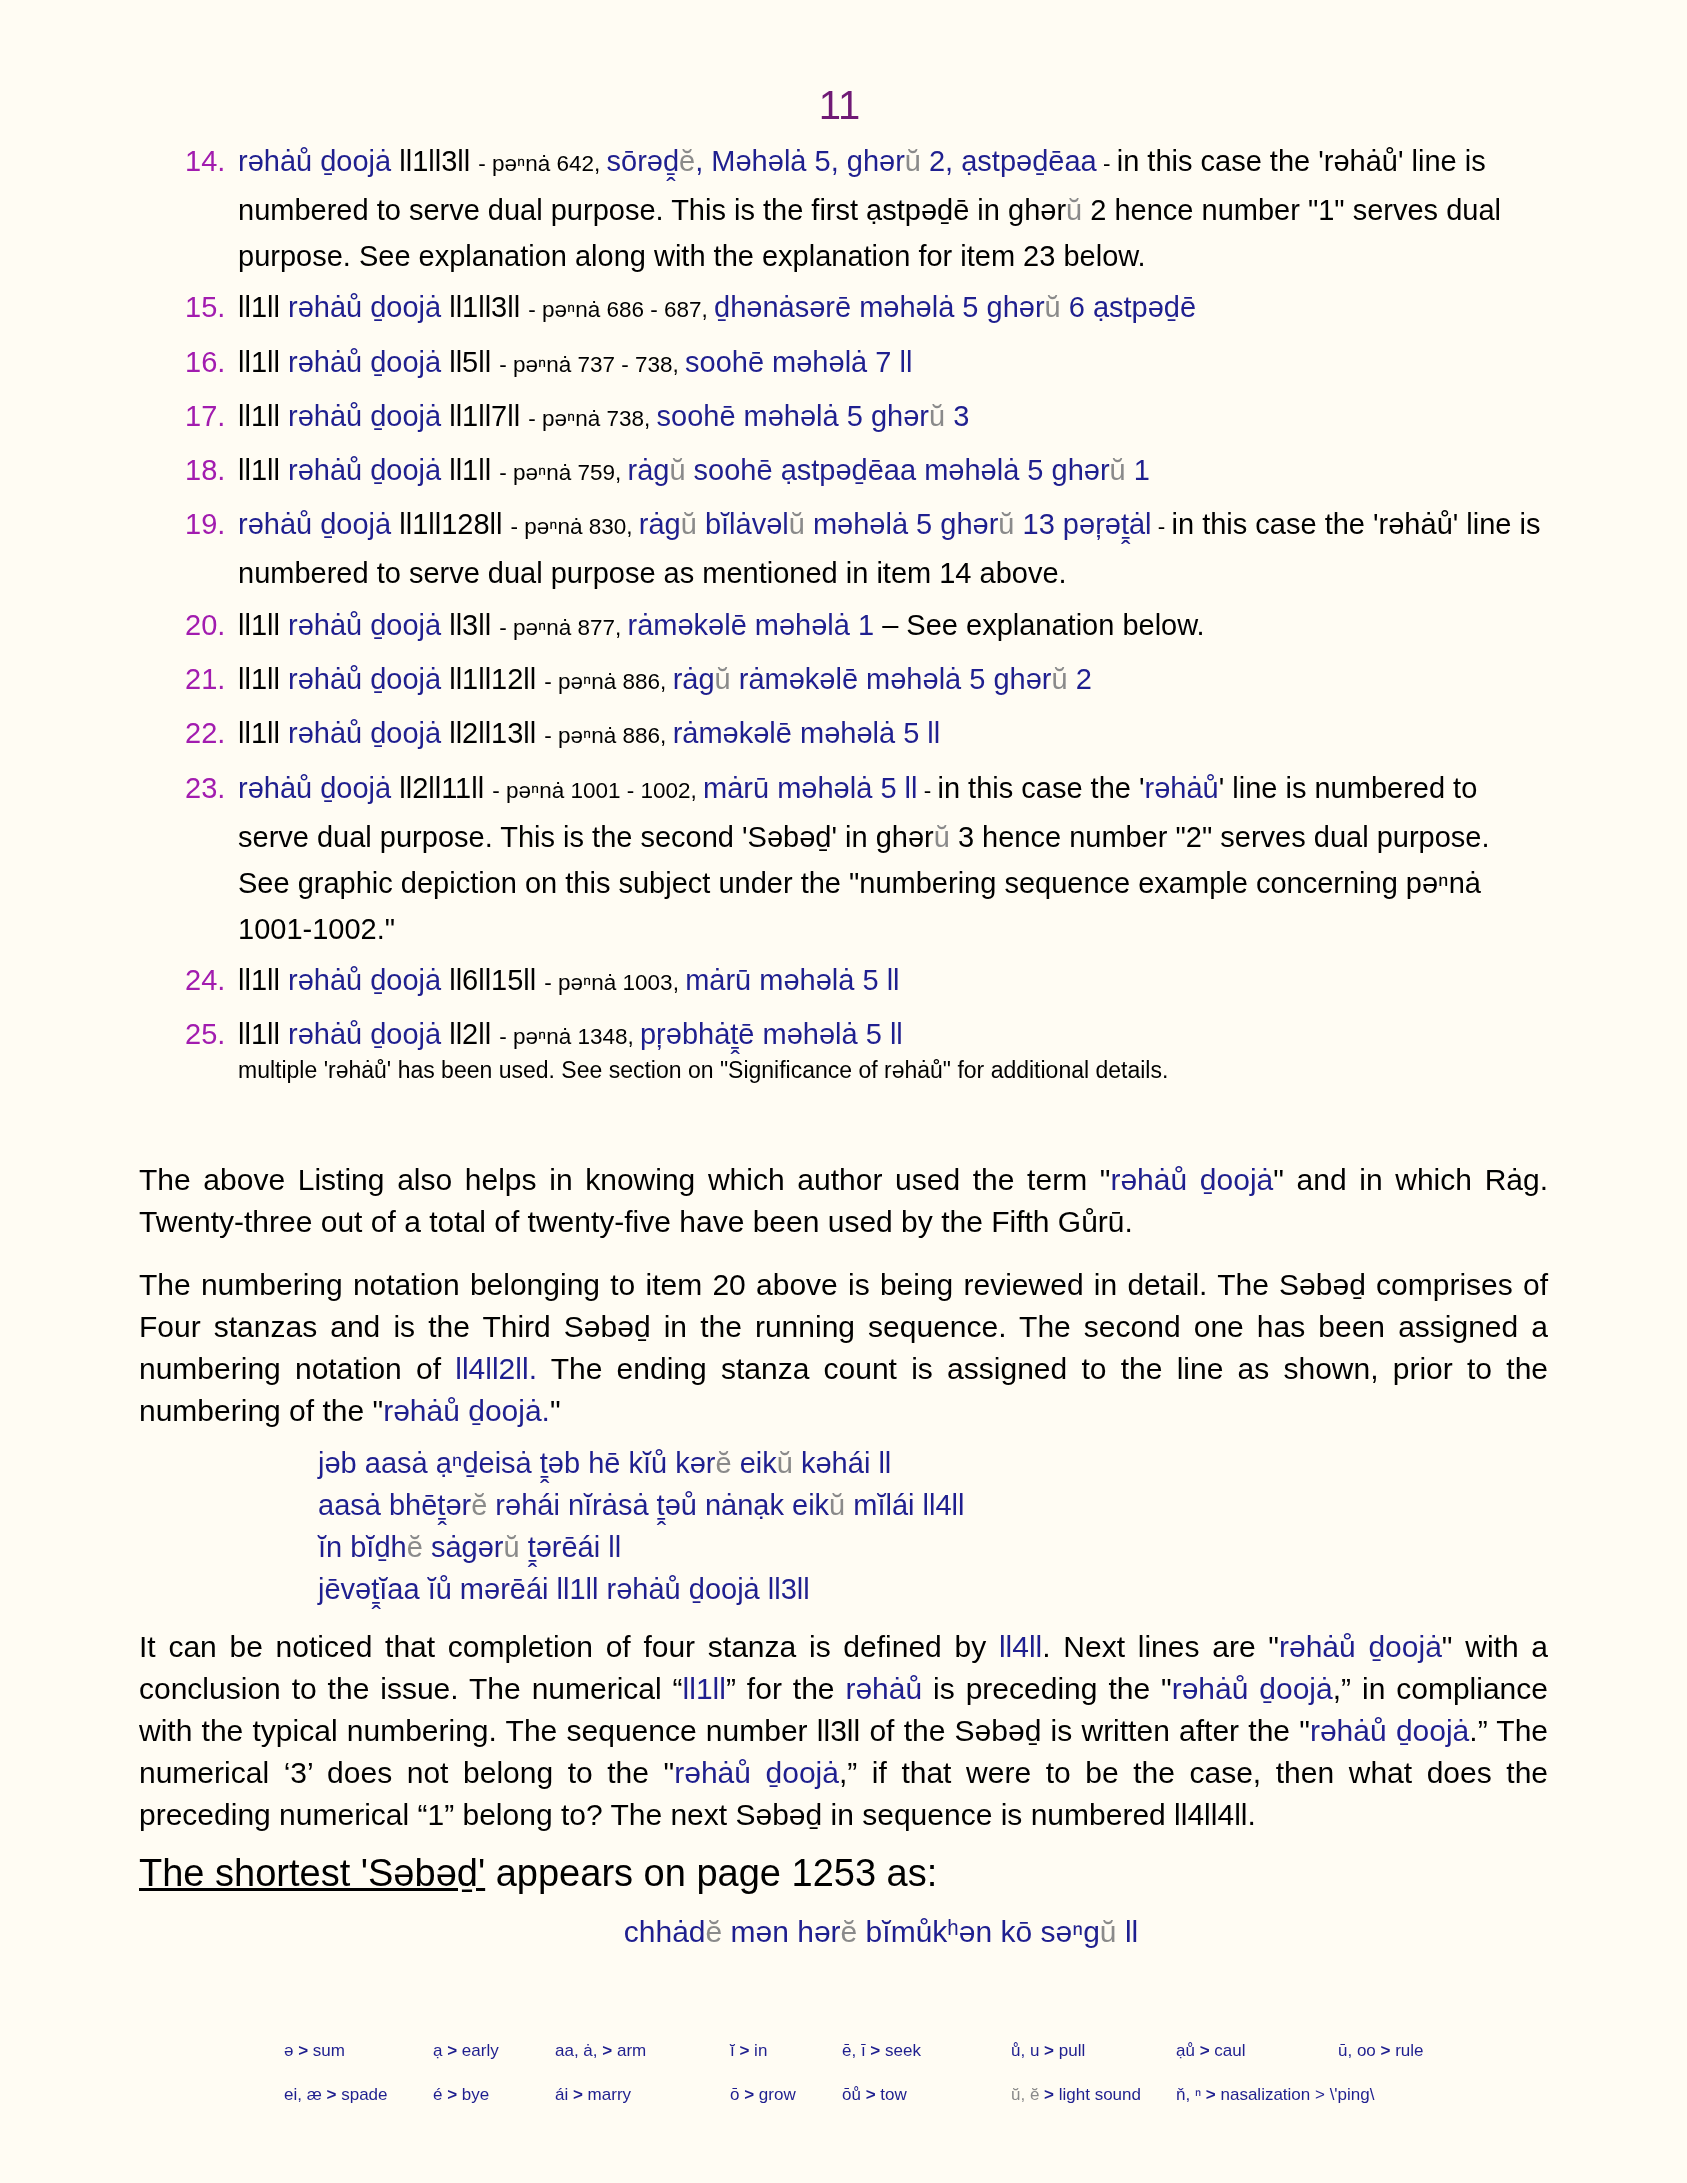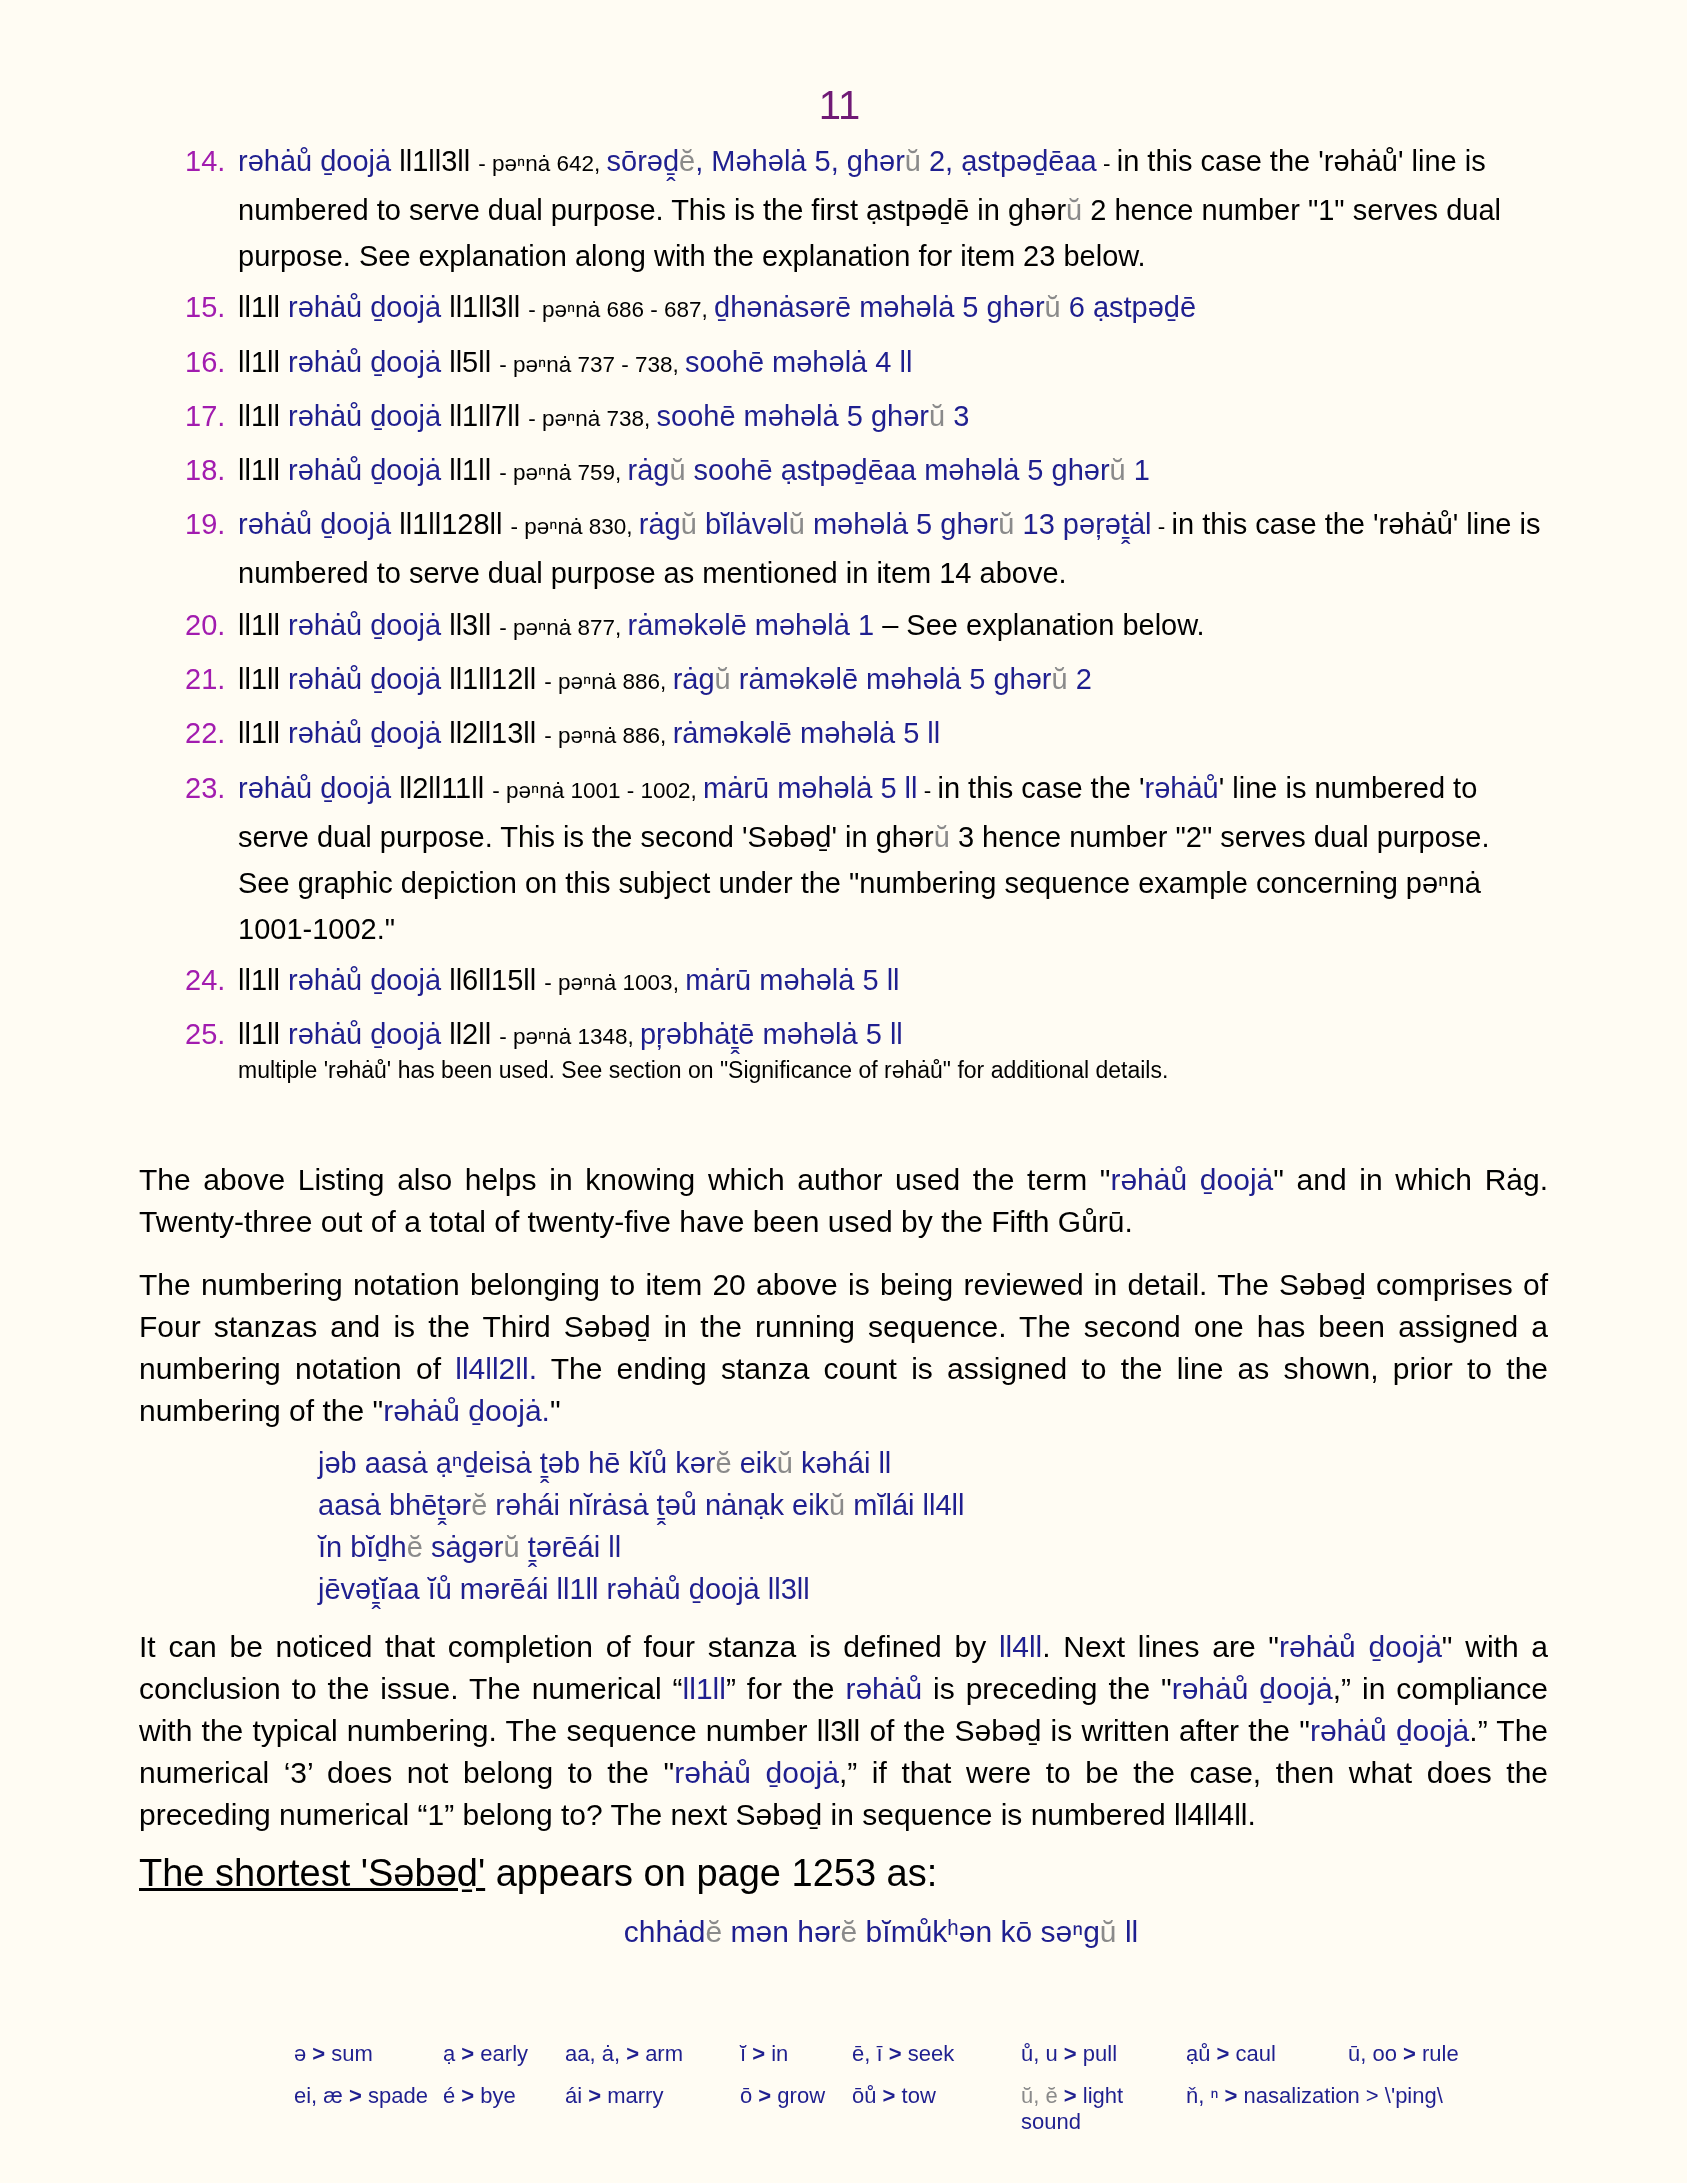--- a/index.html
+++ b/index.html
@@ -41,36 +41,35 @@
   }
   .shortest-heading {
     position: absolute; left: 139px; top: 1852px; font-size: 38px;
   }
   .shortest-line {
     position: absolute; left: 0; right: 0; top: 1915px; text-align: center;
     font-size: 30px; color: #1f1f8f; padding-left: 75px;
   }
   .legend {
     position: absolute; left: 284px; top: 2041px; width: 1191px;
-    font-size: 22px; color: #1f1f8f;
+    font-size: 17px; color: #1f1f8f;
     display: grid; grid-template-columns: 149px 122px 175px 112px 169px 165px 162px 152px;
-    row-gap: 16px;
-    margin-left: 10px;
+    row-gap: 24px;
   }
   .legend .cell.wide { grid-column: span 2; }
 </style>
 </head>
 <body>
 
 <div class="page-number">11</div>
 
 <ol class="listing" id="listing">
     <li><span class="num">14.</span><span class="b">rəhȧů  ḏoojȧ</span><span> ll1ll3ll </span><span class="sm">- pəⁿnȧ 642, </span><span class="b">sōrəḏ̭</span><span class="g">ĕ</span><span class="b">, Məhəlȧ 5, ghər</span><span class="g">ŭ</span><span class="b"> 2, ạstpəḏēaa</span><span class="sm"> - </span><span>in this case the 'rəhȧů' line is numbered to serve dual purpose. This is the first ạstpəḏē in ghər</span><span class="g">ŭ</span><span> 2 hence number "1" serves dual purpose. See explanation along with the explanation for item 23 below.</span></li>
     <li><span class="num">15.</span><span>ll1ll </span><span class="b">rəhȧů  ḏoojȧ</span><span> ll1ll3ll </span><span class="sm">- pəⁿnȧ 686 - 687, </span><span class="b">ḏhənȧsərē məhəlȧ 5 ghər</span><span class="g">ŭ</span><span class="b"> 6 ạstpəḏē</span></li>
-    <li><span class="num">16.</span><span>ll1ll </span><span class="b">rəhȧů  ḏoojȧ</span><span> ll5ll </span><span class="sm">- pəⁿnȧ 737 - 738, </span><span class="b">soohē məhəlȧ 4 ll</span></li>
+    <li><span class="num">16.</span><span>ll1ll </span><span class="b">rəhȧů  ḏoojȧ</span><span> ll5ll </span><span class="sm">- pəⁿnȧ 737 - 738, </span><span class="b">soohē məhəlȧ 7 ll</span></li>
     <li><span class="num">17.</span><span>ll1ll </span><span class="b">rəhȧů  ḏoojȧ</span><span> ll1ll7ll </span><span class="sm">- pəⁿnȧ 738, </span><span class="b">soohē məhəlȧ 5 ghər</span><span class="g">ŭ</span><span class="b"> 3</span></li>
     <li><span class="num">18.</span><span>ll1ll </span><span class="b">rəhȧů  ḏoojȧ</span><span> ll1ll </span><span class="sm">- pəⁿnȧ 759, </span><span class="b">rȧg</span><span class="g">ŭ</span><span class="b"> soohē ạstpəḏēaa məhəlȧ 5 ghər</span><span class="g">ŭ</span><span class="b"> 1</span></li>
     <li><span class="num">19.</span><span class="b">rəhȧů  ḏoojȧ</span><span> ll1ll128ll </span><span class="sm">- pəⁿnȧ 830, </span><span class="b">rȧg</span><span class="g">ŭ</span><span class="b"> bĭlȧvəl</span><span class="g">ŭ</span><span class="b"> məhəlȧ 5 ghər</span><span class="g">ŭ</span><span class="b"> 13 pəŗəṯ̭ȧl</span><span class="sm"> - </span><span>in this case the 'rəhȧů' line is numbered to serve dual purpose as mentioned in item 14 above.</span></li>
     <li><span class="num">20.</span><span>ll1ll </span><span class="b">rəhȧů  ḏoojȧ</span><span> ll3ll </span><span class="sm">- pəⁿnȧ 877, </span><span class="b">rȧməkəlē məhəlȧ 1</span><span> – See explanation below.</span></li>
     <li><span class="num">21.</span><span>ll1ll </span><span class="b">rəhȧů  ḏoojȧ</span><span> ll1ll12ll </span><span class="sm">- pəⁿnȧ 886, </span><span class="b">rȧg</span><span class="g">ŭ</span><span class="b"> rȧməkəlē məhəlȧ 5 ghər</span><span class="g">ŭ</span><span class="b"> 2</span></li>
     <li><span class="num">22.</span><span>ll1ll </span><span class="b">rəhȧů  ḏoojȧ</span><span> ll2ll13ll </span><span class="sm">- pəⁿnȧ 886, </span><span class="b">rȧməkəlē məhəlȧ 5 ll</span></li>
     <li><span class="num">23.</span><span class="b">rəhȧů  ḏoojȧ</span><span> ll2ll11ll </span><span class="sm">- pəⁿnȧ 1001 - 1002, </span><span class="b">mȧrū məhəlȧ 5 ll</span><span class="sm"> - </span><span>in this case the '</span><span class="b">rəhȧů</span><span>' line is numbered to serve dual purpose. This is the second 'Səbəḏ' in ghər</span><span class="g">ŭ</span><span> 3 hence number "2" serves dual purpose. See graphic depiction on this subject under the "numbering sequence example concerning pəⁿnȧ 1001-1002."</span></li>
     <li><span class="num">24.</span><span>ll1ll </span><span class="b">rəhȧů  ḏoojȧ</span><span> ll6ll15ll </span><span class="sm">- pəⁿnȧ 1003, </span><span class="b">mȧrū məhəlȧ 5 ll</span></li>
     <li><span class="num">25.</span><span>ll1ll </span><span class="b">rəhȧů  ḏoojȧ</span><span> ll2ll </span><span class="sm">- pəⁿnȧ 1348, </span><span class="b">pŗəbhȧṯ̭ē məhəlȧ 5 ll</span></li>
   </ol>

